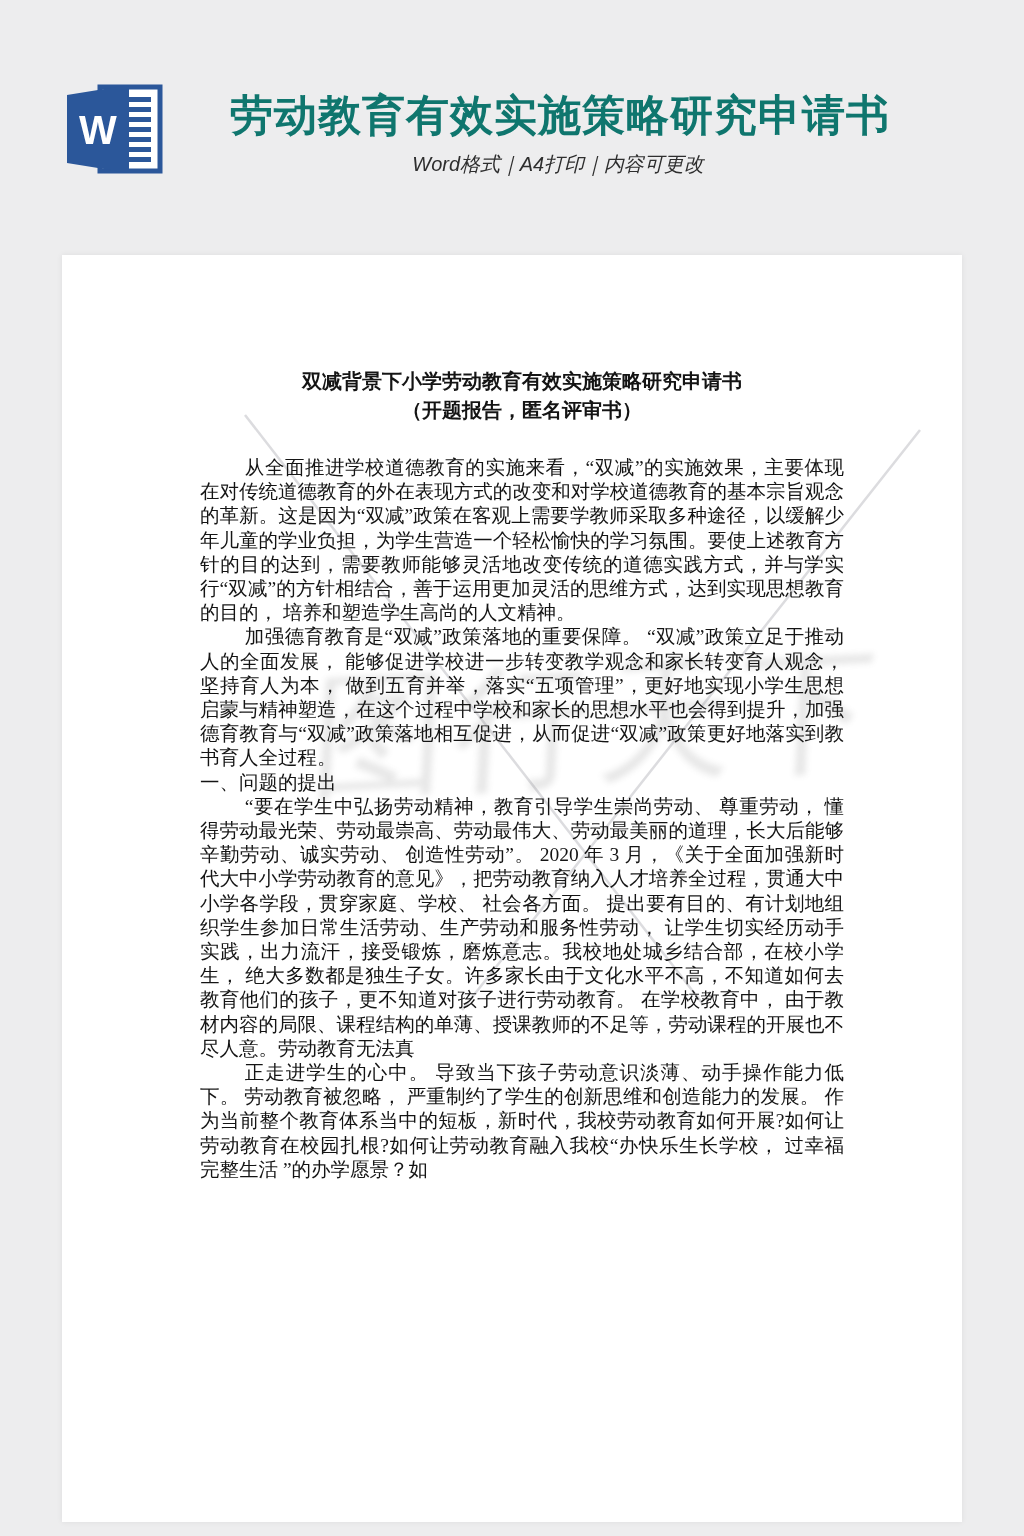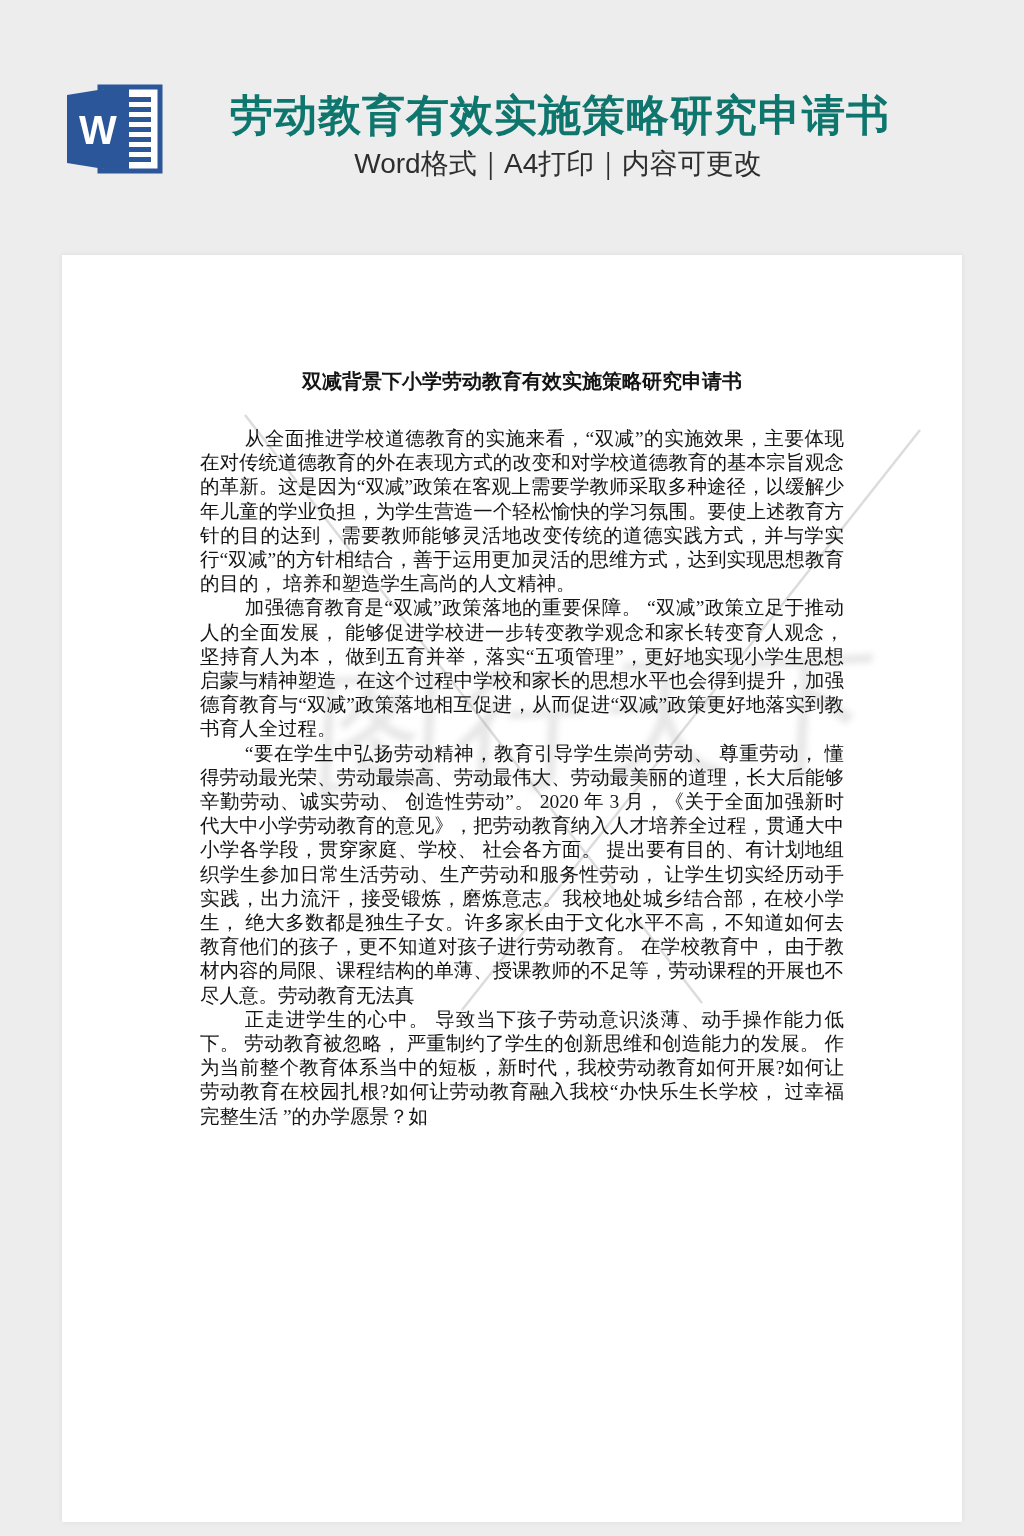--- a/index.html
+++ b/index.html
@@ -20,22 +20,23 @@
     text-align: center;
   }
   .header-title {
     margin: 0;
     font-size: 43px; line-height: 50px; font-weight: bold;
     letter-spacing: 1px;
     color: #0f766e;
   }
   .header-subtitle {
     margin: 8px 4px 0 0;
-    font-size: 28px; line-height: 32px;
+    font-size: 20px; line-height: 32px;
     color: #2E2E2E;
+    font-style: italic;
   }
 
   
   .doc-page {
     position: absolute; left: 62px; top: 255px;
     width: 900px; height: 1267px;
     background: #FFFFFF;
     box-shadow: 0 0 6px rgba(0,0,0,0.07);
   }
   .watermark-lines {
@@ -100,21 +101,23 @@
   <svg class="watermark-lines" viewBox="0 0 900 1267" aria-hidden="true">
     <line x1="183" y1="160" x2="640" y2="748" stroke="#DCDCDF" stroke-width="2.5"></line>
     <line x1="858" y1="175" x2="400" y2="755" stroke="#DCDCDF" stroke-width="2.5"></line>
   </svg>
 
   <div class="watermark-caption">图行天下</div>
 
   <div class="doc-content">
     <div class="doc-title">
       <div>双减背景下小学劳动教育有效实施策略研究申请书</div>
+      <div>（开题报告，匿名评审书）</div>
     </div>
     <div>
         <p class="doc-para">从全面推进学校道德教育的实施来看，“双减”的实施效果，主要体现在对传统道德教育的外在表现方式的改变和对学校道德教育的基本宗旨观念的革新。这是因为“双减”政策在客观上需要学教师采取多种途径，以缓解少年儿童的学业负担，为学生营造一个轻松愉快的学习氛围。要使上述教育方针的目的达到，需要教师能够灵活地改变传统的道德实践方式，并与学实行“双减”的方针相结合，善于运用更加灵活的思维方式，达到实现思想教育的目的， 培养和塑造学生高尚的人文精神。</p>
         <p class="doc-para">加强德育教育是“双减”政策落地的重要保障。 “双减”政策立足于推动人的全面发展， 能够促进学校进一步转变教学观念和家长转变育人观念，坚持育人为本， 做到五育并举，落实“五项管理”，更好地实现小学生思想启蒙与精神塑造，在这个过程中学校和家长的思想水平也会得到提升，加强德育教育与“双减”政策落地相互促进，从而促进“双减”政策更好地落实到教书育人全过程。</p>
+        <p class="doc-heading">一、问题的提出</p>
         <p class="doc-para">“要在学生中弘扬劳动精神，教育引导学生崇尚劳动、 尊重劳动， 懂得劳动最光荣、劳动最崇高、劳动最伟大、劳动最美丽的道理，长大后能够辛勤劳动、诚实劳动、 创造性劳动”。 2020 年 3 月，《关于全面加强新时代大中小学劳动教育的意见》，把劳动教育纳入人才培养全过程，贯通大中小学各学段，贯穿家庭、学校、 社会各方面。 提出要有目的、有计划地组织学生参加日常生活劳动、生产劳动和服务性劳动， 让学生切实经历动手实践，出力流汗，接受锻炼，磨炼意志。我校地处城乡结合部，在校小学生， 绝大多数都是独生子女。许多家长由于文化水平不高，不知道如何去教育他们的孩子，更不知道对孩子进行劳动教育。 在学校教育中， 由于教材内容的局限、课程结构的单薄、授课教师的不足等，劳动课程的开展也不尽人意。劳动教育无法真</p>
         <p class="doc-para">正走进学生的心中。 导致当下孩子劳动意识淡薄、动手操作能力低下。 劳动教育被忽略， 严重制约了学生的创新思维和创造能力的发展。 作为当前整个教育体系当中的短板，新时代，我校劳动教育如何开展?如何让劳动教育在校园扎根?如何让劳动教育融入我校“办快乐生长学校， 过幸福完整生活 ”的办学愿景？如</p>
       </div>
   </div>
 </div>
 
 </body></html>

